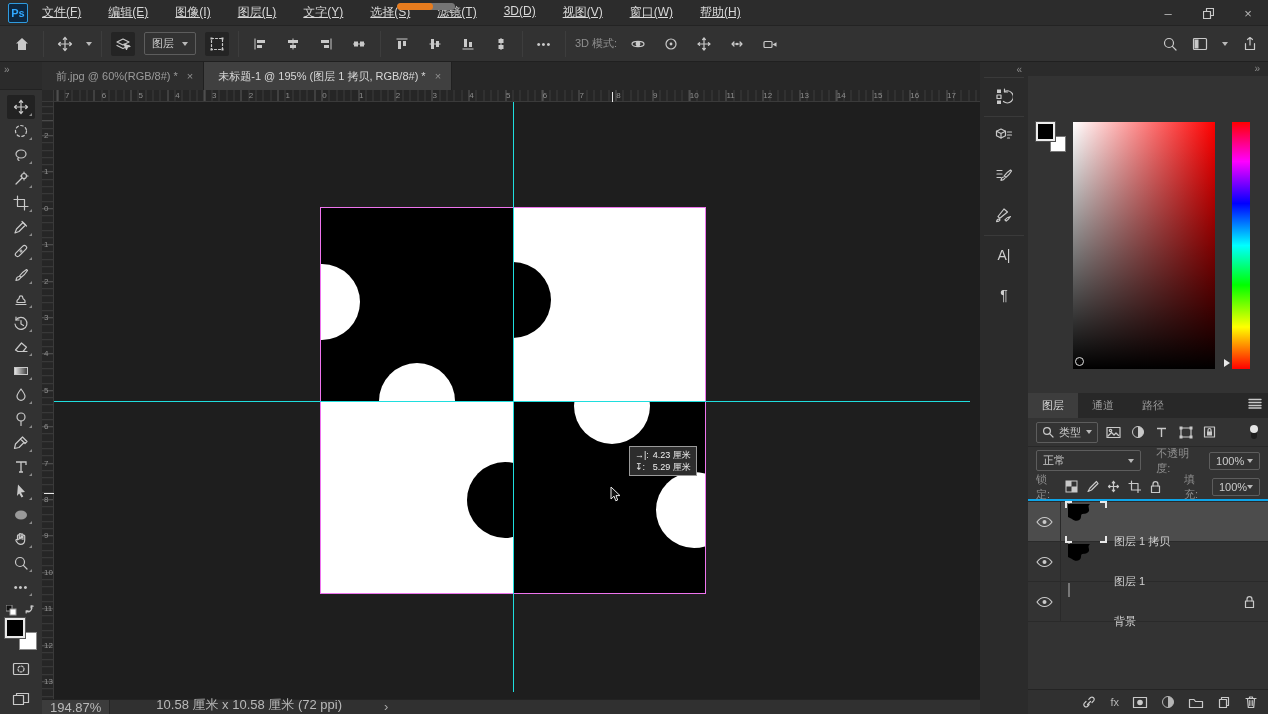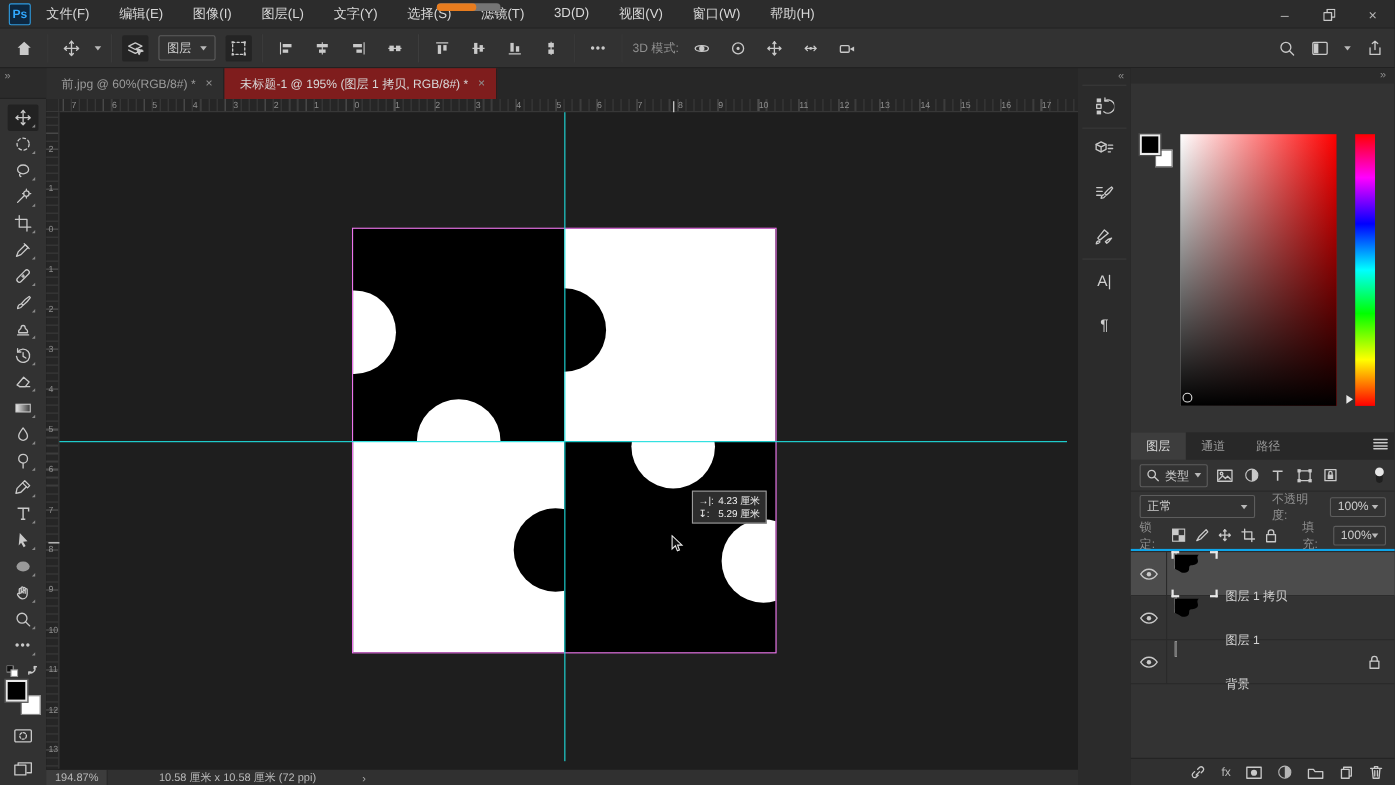--- a/index.html
+++ b/index.html
@@ -9,21 +9,21 @@
   svg { display:block; }
   .ic { stroke:#c9c9c9; fill:none; stroke-width:1.2; stroke-linecap:round; stroke-linejoin:round; }
   .icf { fill:#c9c9c9; stroke:none; }
 
   
   #menubar { position:absolute; left:0; top:0; width:1268px; height:26px; background:#2c2c2c;
     display:flex; align-items:center; border-bottom:1px solid #232323; }
   .pslogo { width:20px; height:20px; margin:0 14px 0 8px; background:#0d2740; border:1px solid #2f9bdf;
     border-radius:2px; color:#31a8ff; font-size:11px; font-weight:bold; display:flex; align-items:center; justify-content:center; }
   .menus { display:flex; gap:27px; font-size:12px; color:#d8d8d8; }
-  .menu-item { cursor:default; }
+  .menu-item { cursor:default;text-decoration:underline; }
   #progress { position:absolute; left:397px; top:3px; width:58px; height:7px; background:#757575; border-radius:4px; overflow:hidden; }
   #progress i { display:block; width:62%; height:100%; background:#e87c1e; border-radius:4px; }
   .wctrls { position:absolute; right:0; top:0; height:26px; display:flex; }
   .wctrls span { width:40px; height:26px; display:flex; align-items:center; justify-content:center; color:#b5b5b5; font-size:13px; }
 
   
   #optionsbar { position:absolute; left:0; top:26px; width:1268px; height:36px; background:#323232;
     border-bottom:1px solid #202020; display:flex; align-items:center; padding:0 10px; gap:9px; font-size:11px; }
   .sep { width:1px; height:26px; background:#262626; border-right:1px solid #3d3d3d; }
   .obtn { width:24px; height:24px; display:flex; align-items:center; justify-content:center; border-radius:2px; }
@@ -34,21 +34,21 @@
   .dim-label { color:#8f8f8f; }
   .dots { color:#c9c9c9; font-size:11px; letter-spacing:1px; }
   #ob-right { position:absolute; right:10px; top:0; height:36px; display:flex; align-items:center; gap:14px; }
 
   
   #tabstub { position:absolute; left:0; top:62px; width:42px; height:28px; background:#2b2b2b; color:#8d8d8d;
     font-size:10px; padding:2px 0 0 4px; border-bottom:1px solid #222; }
   #tabbar { position:absolute; left:42px; top:62px; width:938px; height:28px; background:#272727; display:flex; align-items:flex-end; }
   .tab { height:28px; display:flex; align-items:center; gap:9px; padding:0 10px 0 14px; font-size:11px;
     color:#9b9b9b; background:#2e2e2e; border-right:1px solid #202020; }
-  .tab.active { background:#7f1d1d; color:#d8d8d8;justify-content:flex-end; }
+  .tab.active { background:#404040; color:#d8d8d8;justify-content:flex-end; }
   .tab .x { color:#8f8f8f; font-size:11px; }
 
   
   #toolbar { position:absolute; left:0; top:90px; width:42px; height:624px; background:#323232;
     display:flex; flex-direction:column; align-items:center; padding-top:5px; }
   .tool { position:relative; width:28px; height:24px; display:flex; align-items:center; justify-content:center; }
   .tool::after { content:""; position:absolute; right:3px; bottom:3px; border-left:3px solid transparent; border-bottom:3px solid #8a8a8a; }
   .tool.sel { background:#222; border-radius:2px; }
   #swmini { width:30px; display:flex; justify-content:space-between; margin-top:6px; }
   #swatches { position:relative; width:32px; height:32px; margin-top:2px; }
@@ -75,21 +75,21 @@
   .circ { position:absolute; border-radius:50%; width:76px; height:76px; }
   #selrect { position:absolute; left:278px; top:117px; width:386px; height:387px; border:1px solid #ee74ee; pointer-events:none; }
   .guide-v { position:absolute; left:471px; top:12px; width:1px; height:590px; background:#1fdede; }
   .guide-h { position:absolute; left:12px; top:311px; width:916px; height:1px; background:#1fdede; }
   #tooltip { position:absolute; left:587px; top:356px; background:#2d2d2d; border:1px solid #9a9a9a;
     padding:2px 5px; font-size:9px; color:#f0f0f0; display:grid; grid-template-columns:auto auto; column-gap:4px; line-height:12px; white-space:nowrap; }
   #cursor { position:absolute; left:568px; top:396px; }
 
   
   #statusbar { position:absolute; left:42px; top:699px; width:938px; height:15px; background:#303030;
-    border-top:1px solid #222; display:flex; align-items:flex-end; font-size:10px; color:#b9b9b9; }
+    border-top:1px solid #222; display:flex; align-items:flex-end; font-size:13px; color:#b9b9b9; }
   #zoombox { height:100%; background:#3c3c3c; padding:0 8px; display:flex; align-items:center; border-right:1px solid #262626; }
   #docinfo { margin-left:46px; }
   #statchv { margin-left:42px; color:#a8a8a8; }
 
   
   #dock { position:absolute; left:980px; top:62px; width:48px; height:652px; background:#2b2b2b; }
   #dock .hd { text-align:right; padding:2px 6px; color:#8d8d8d; font-size:10px; }
   .dkgrp { border-top:1px solid #3a3a3a; margin:0 4px; padding:6px 0; display:flex; flex-direction:column; align-items:center; gap:14px; }
   .dkbtn { width:26px; height:26px; display:flex; align-items:center; justify-content:center; color:#cfcfcf; font-size:14px; }
 

